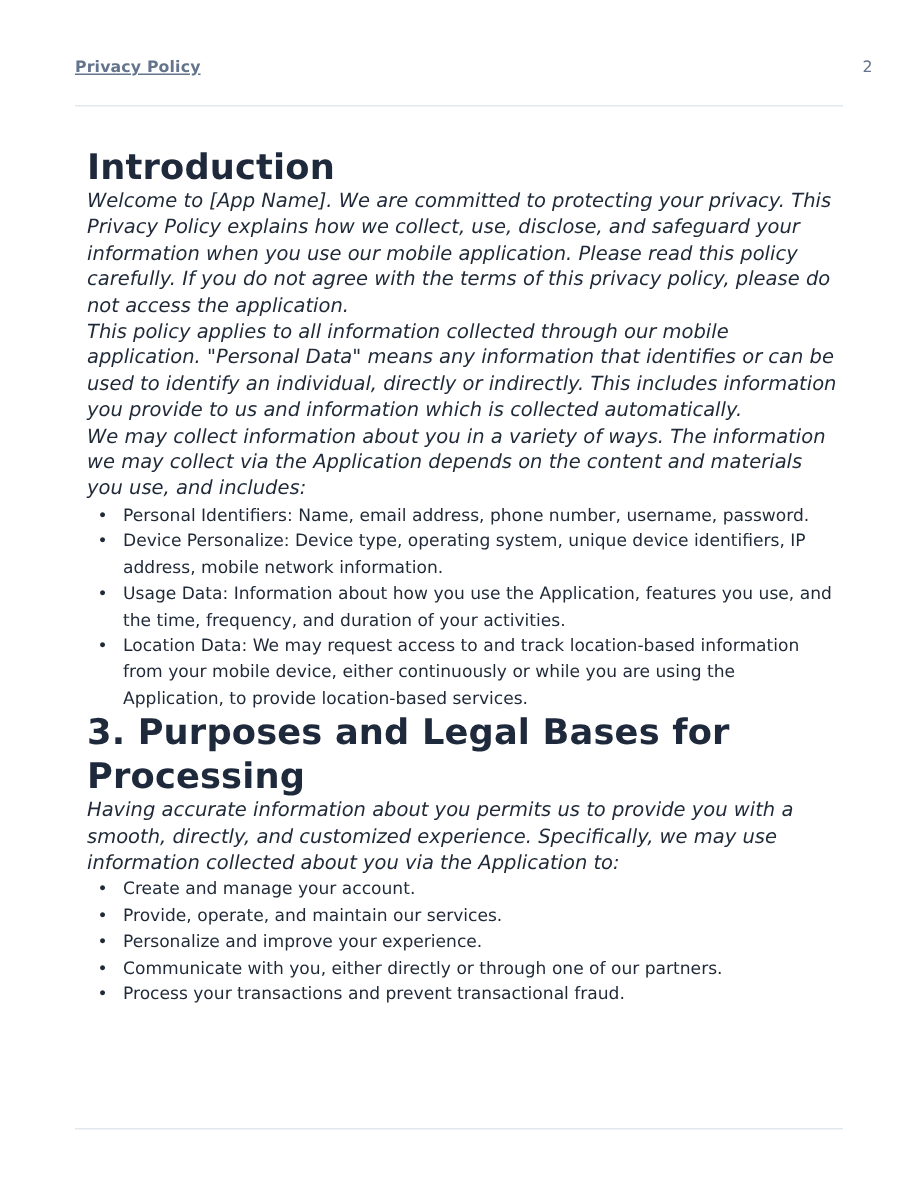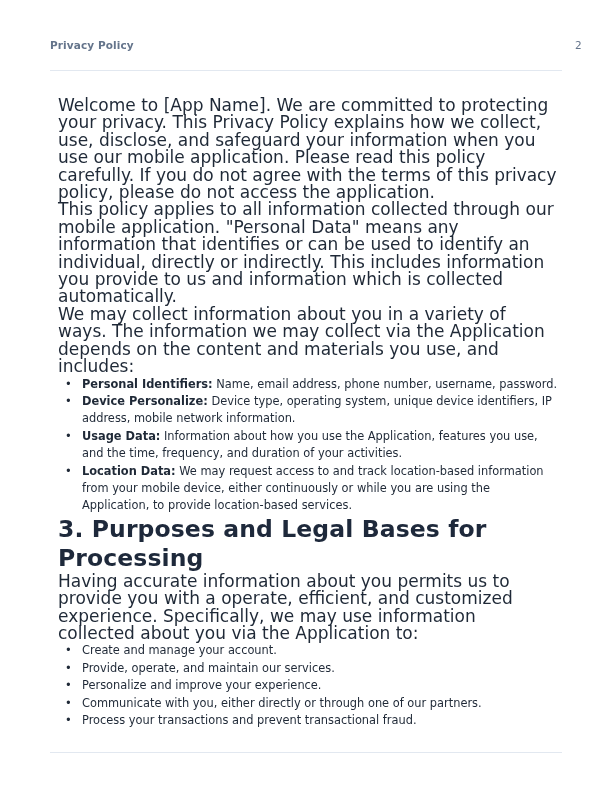--- a/index.html
+++ b/index.html
@@ -1,64 +1,65 @@
 <!DOCTYPE html>
 <html><head>
 <meta charset="utf-8">
 <style>
   html, body { margin: 0; padding: 0; background: #ffffff; }
   body { width: 612px; height: 792px; position: relative; overflow: hidden;
          font-family: "DejaVu Sans", "Liberation Sans", sans-serif; color: #1f2937; }
   .page-header { position: absolute; left: 50px; top: 38px; width: 532px; height: 16px; }
   .header-title { position: absolute; left: 0; top: 1px; font-size: 10.5px; font-weight: bold;
-                  color: #64748b; letter-spacing: 0.1px; }
+                  color: #64748b; letter-spacing: 0.1px; text-decoration: underline; }
   .page-number { position: absolute; left: 525px; top: 1px; font-size: 10.5px; color: #64748b; }
   .rule { position: absolute; left: 50px; width: 512px; height: 1px; background: #e2e8f0; }
   .rule.top { top: 70px; }
   .rule.bottom { top: 752px; }
   .content { position: absolute; left: 58px; top: 97px; width: 500px; }
   h2 { margin: 0; font-size: 23.5px; line-height: 29px; font-weight: bold; color: #1e293b;
        letter-spacing: 0.1px; }
-  p { margin: 0; font-size: 17px; line-height: 17.4px; color: #1f2937; }
+  p { margin: 0; font-size: 13px; line-height: 17.4px; color: #1f2937; font-style: italic; }
   ul { margin: 0; padding: 0 0 0 24px; list-style: none; }
   li { position: relative; font-size: 11.4px; line-height: 17.4px; color: #1f2937; }
   li .bullet { position: absolute; left: -17px; top: 0; }
-  li b { font-weight: bold; color: #1f2937; }
+  li b { font-weight: normal; color: #1f2937; }
 </style>
 </head>
 <body>
 
 <div class="page-header">
   <span class="header-title">Privacy Policy</span>
   <span class="page-number">2</span>
 </div>
 <div class="rule top"></div>
 
 <div class="content">
   <section>
+    <h2>Introduction</h2>
     <p>Welcome to [App Name]. We are committed to protecting your privacy. This Privacy Policy explains how we collect, use, disclose, and safeguard your information when you use our mobile application. Please read this policy carefully. If you do not agree with the terms of this privacy policy, please do not access the application.</p>
   </section>
 
   <section>
     <p>This policy applies to all information collected through our mobile application. "Personal Data" means any information that identifies or can be used to identify an individual, directly or indirectly. This includes information you provide to us and information which is collected automatically.</p>
   </section>
 
   <section>
     <p>We may collect information about you in a variety of ways. The information we may collect via the Application depends on the content and materials you use, and includes:</p>
     <ul>
       <li><span class="bullet">•</span><b>Personal Identifiers:</b><span> Name, email address, phone number, username, password.</span></li>
       <li><span class="bullet">•</span><b>Device Personalize:</b><span> Device type, operating system, unique device identifiers, IP address, mobile network information.</span></li>
       <li><span class="bullet">•</span><b>Usage Data:</b><span> Information about how you use the Application, features you use, and the time, frequency, and duration of your activities.</span></li>
       <li><span class="bullet">•</span><b>Location Data:</b><span> We may request access to and track location-based information from your mobile device, either continuously or while you are using the Application, to provide location-based services.</span></li>
     </ul>
   </section>
 
   <section>
     <h2>3. Purposes and Legal Bases for Processing</h2>
-    <p>Having accurate information about you permits us to provide you with a operate, efficient, and customized experience. Specifically, we may use information collected about you via the Application to:</p>
+    <p>Having accurate information about you permits us to provide you with a smooth, directly, and customized experience. Specifically, we may use information collected about you via the Application to:</p>
     <ul>
       <li><span class="bullet">•</span><span>Create and manage your account.</span></li>
       <li><span class="bullet">•</span><span>Provide, operate, and maintain our services.</span></li>
       <li><span class="bullet">•</span><span>Personalize and improve your experience.</span></li>
       <li><span class="bullet">•</span><span>Communicate with you, either directly or through one of our partners.</span></li>
       <li><span class="bullet">•</span><span>Process your transactions and prevent transactional fraud.</span></li>
     </ul>
   </section>
 </div>
 

